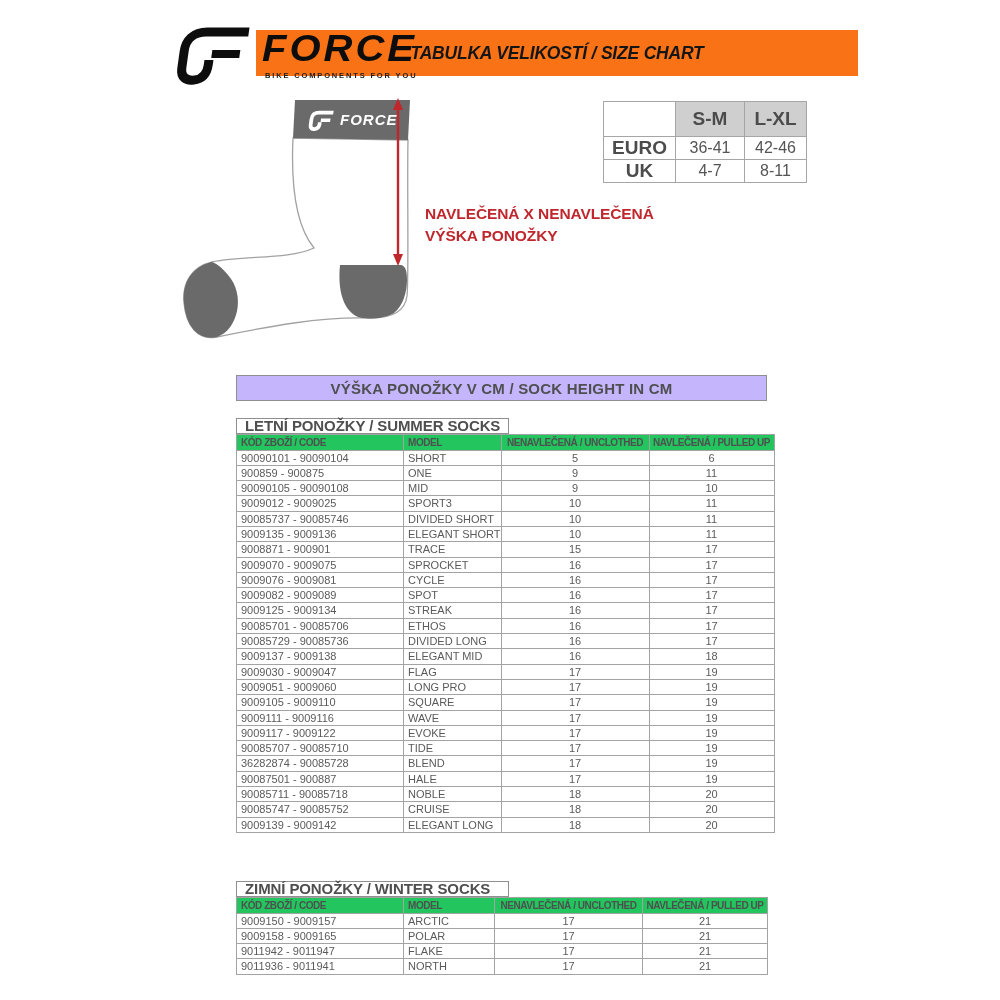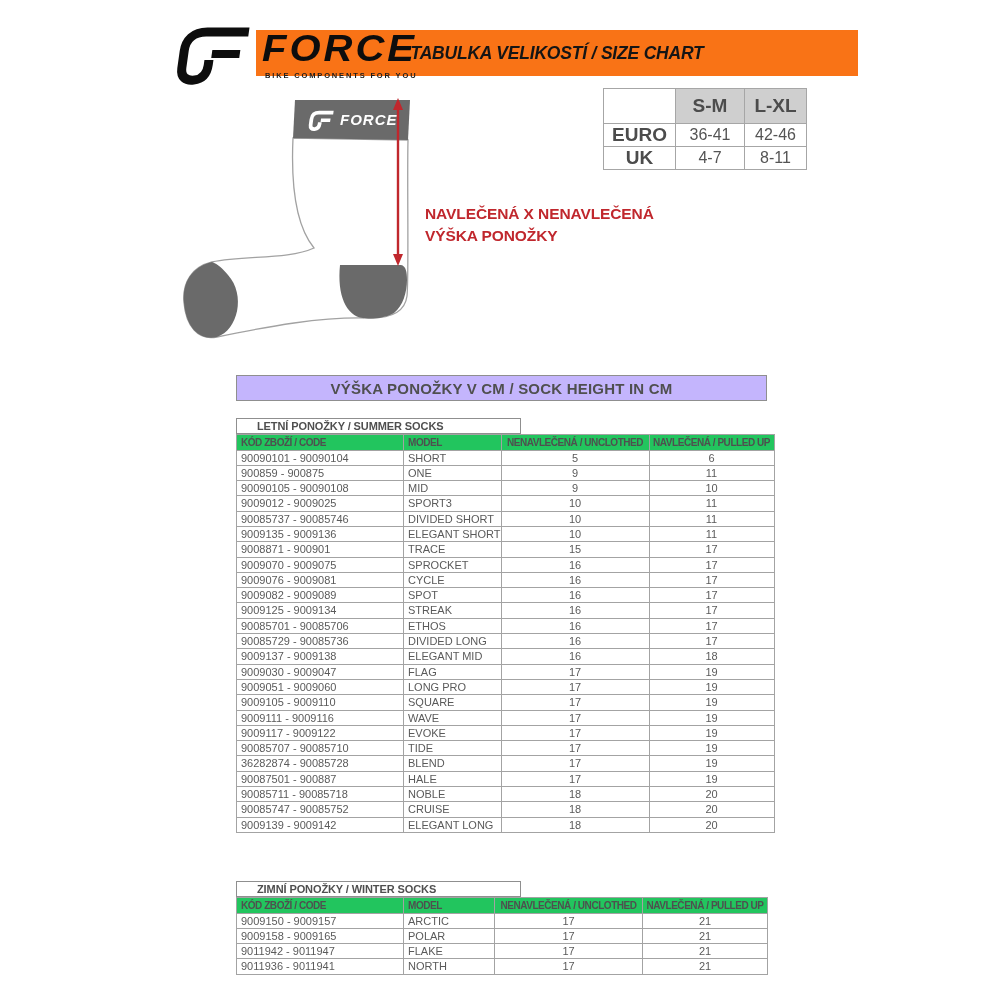--- a/index.html
+++ b/index.html
@@ -17,36 +17,36 @@
                color:#0d0d0d;letter-spacing:3px;transform:scaleY(0.92);transform-origin:left top;}
   .logo .tagline{position:absolute;left:97px;top:49px;font-size:7.5px;font-weight:bold;color:#1c1c1c;
                  letter-spacing:1.85px;white-space:nowrap;}
 
   
   .sock-fig{position:absolute;left:170px;top:90px;width:260px;height:260px;}
   .annotation{position:absolute;left:425px;top:203px;color:#c0272d;font-weight:bold;font-size:15.5px;
               line-height:1.45;letter-spacing:-0.1px;white-space:nowrap;}
 
   
-  .size-table{position:absolute;left:603px;top:88px;border-collapse:collapse;border-radius:16px;}
+  .size-table{position:absolute;left:603px;top:101px;border-collapse:collapse;border-radius:16px;}
   .size-table th,.size-table td{border:1px solid #a6a6a6;text-align:center;padding:0;}
   .size-table th{height:34px;background:#cfcfcf;font-size:19px;font-weight:bold;color:#4c4c4c;}
   .size-table th.blank{background:#fff;}
   .size-table td{height:22px;font-size:16px;color:#545454;}
   .size-table td.rowlab{font-weight:bold;font-size:19px;color:#4c4c4c;}
   .size-table .c0{width:71px;} .size-table .c1{width:68px;} .size-table .c2{width:61px;}
 
   
   .cm-title{position:absolute;left:236px;top:375px;width:529px;height:24px;background:#c4b5fd;
             border:1px solid #8f8f8f;display:flex;align-items:center;justify-content:center;
             font-size:15px;font-weight:bold;color:#4f4f4f;letter-spacing:0.2px;}
 
   
   .sec-label{position:absolute;left:236px;width:263px;height:14px;border:1px solid #8f8f8f;background:#fff;
-             font-size:11px;font-weight:bold;color:#4f4f4f;line-height:14px;padding-left:20px;letter-spacing:-0.1px;}
+             font-size:15px;font-weight:bold;color:#4f4f4f;line-height:14px;padding-left:8px;letter-spacing:-0.1px;}
   .data-table{position:absolute;left:236px;border-collapse:collapse;table-layout:fixed;}
   .data-table th,.data-table td{border:1px solid #a3a3a3;padding:0;overflow:hidden;white-space:nowrap;}
   .data-table th{height:14.5px;font-size:10px;font-weight:bold;color:#4f4f4f;letter-spacing:-0.45px;
                  text-align:left;padding-left:4px;background:#22c55e;}
   .data-table th.num{text-align:center;padding-left:0;}
   .data-table td{height:14.3px;font-size:11px;color:#5a5a5a;line-height:14.3px;}
   .data-table td:nth-child(1),.data-table td:nth-child(2){text-align:left;padding-left:4px;}
   .data-table td:nth-child(3),.data-table td:nth-child(4){text-align:center;}
   .data-table col.w0{width:167px;} .data-table col.w1{width:91px;}
   .data-table col.w2{width:148px;} .data-table col.w3{width:125px;}

